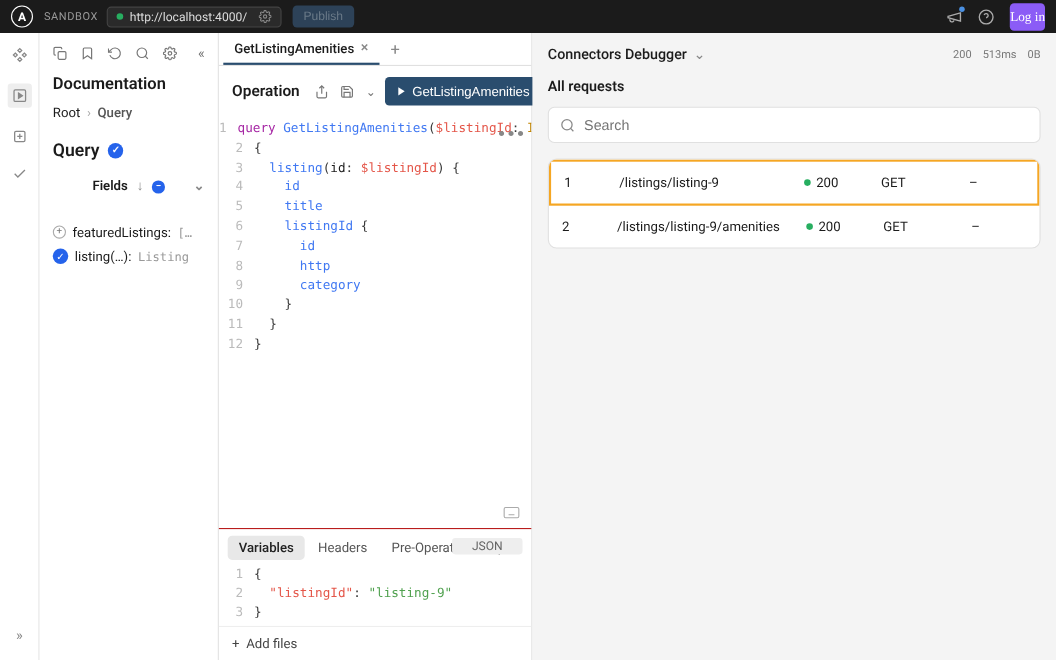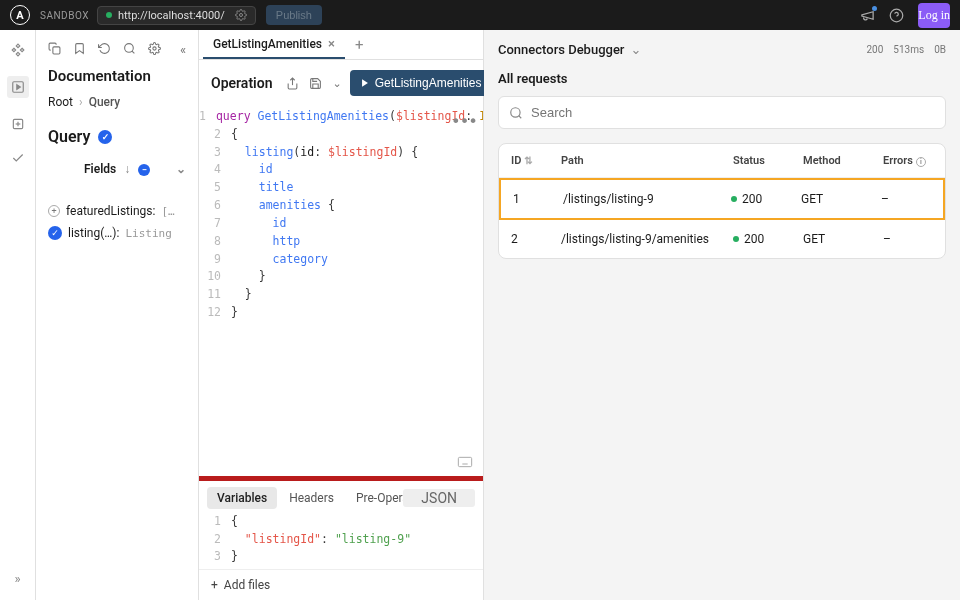--- a/index.html
+++ b/index.html
@@ -56,25 +56,25 @@
 .line-content { white-space: pre; }
 .kw { color: #a626a4; }
 .name { color: #4078f2; }
 .var { color: #e45649; }
 .typ { color: #c18401; }
 .fld { color: #4078f2; }
 .punc { color: #383838; }
 .more-dots { position: absolute; right: 6px; top: 4px; color: #888; font-size: 16px; letter-spacing: -1px; }
 .kbd-icon { position: absolute; right: 10px; bottom: 8px; color: #aaa; }
 
-.vars-section { border-top: 5px solid #b91c1c; }
+.vars-section { border-top: 1px solid #b91c1c; }
 .vars-tabs { display: flex; gap: 2px; padding: 6px 8px 0 8px; font-size: 12px; position: relative; overflow: hidden; }
 .vars-tab { padding: 4px 10px; color: #555; border-radius: 4px; white-space: nowrap; }
 .vars-tab.active { background: #e8e8e8; color: #222; font-weight: 500; }
-.json-badge { position: absolute; right: 8px; top: 8px; background: #eee; border-radius: 3px; font-size: 14px; padding: 1px 18px; color: #666; }
+.json-badge { position: absolute; right: 8px; top: 8px; background: #eee; border-radius: 3px; font-size: 11px; padding: 1px 18px; color: #666; }
 .vars-editor { font-family: "Menlo", monospace; font-size: 11.5px; padding: 4px 0; line-height: 1.5; }
 .str { color: #50a14f; }
 .key { color: #e45649; }
 .add-files { display: flex; align-items: center; gap: 6px; padding: 8px 12px; border-top: 1px solid #eee; font-size: 12px; color: #444; }
 
 .right { width: 476px; background: #f4f4f4; padding: 12px 14px; display: flex; flex-direction: column; }
 .debug-header { display: flex; align-items: center; gap: 6px; }
 .debug-title { font-size: 13px; font-weight: 500; text-align: center; }
 .stats { margin-left: auto; display: flex; gap: 10px; font-size: 10px; color: #777; }
 .all-req { font-size: 13px; font-weight: 600; margin: 14px 0 10px 0; }
@@ -275,21 +275,21 @@
           <div class="editor-line">
             <span class="line-no">4</span>
             <span class="line-content">    <span class="fld">id</span></span>
           </div>
           <div class="editor-line">
             <span class="line-no">5</span>
             <span class="line-content">    <span class="fld">title</span></span>
           </div>
           <div class="editor-line">
             <span class="line-no">6</span>
-            <span class="line-content">    <span class="fld">amenities</span> <span class="punc">{</span></span>
+            <span class="line-content">    <span class="fld">listingId</span> <span class="punc">{</span></span>
           </div>
           <div class="editor-line">
             <span class="line-no">7</span>
             <span class="line-content">      <span class="fld">id</span></span>
           </div>
           <div class="editor-line">
             <span class="line-no">8</span>
             <span class="line-content">      <span class="fld">http</span></span>
           </div>
           <div class="editor-line">
@@ -367,27 +367,20 @@
     </div>
     <div class="all-req">All requests</div>
     <div class="search-box">
       <svg width="14" height="14" viewBox="0 0 24 24" fill="none" stroke="currentColor" stroke-width="2">
           <circle cx="11" cy="11" r="8"></circle>
           <line x1="21" y1="21" x2="16.65" y2="16.65"></line>
         </svg>
       <input class="search-input" placeholder="Search" style="">
     </div>
     <div class="req-table">
-      <div class="req-head">
-        <div class="col-id"><span>ID</span><span class="sort-icon">⇅</span></div>
-        <div class="col-path">Path</div>
-        <div class="col-status">Status</div>
-        <div class="col-method">Method</div>
-        <div class="col-errors"><span>Errors</span><span class="info-circ">i</span></div>
-      </div>
       <div id="req-rows">
           <div class="req-row highlight">
             <div class="col-id">1</div>
             <div class="col-path">/listings/listing-9</div>
             <div class="col-status"><span class="st-dot"></span>200</div>
             <div class="col-method">GET</div>
             <div class="col-errors">–</div>
           </div>
           <div class="req-row">
             <div class="col-id">2</div>

